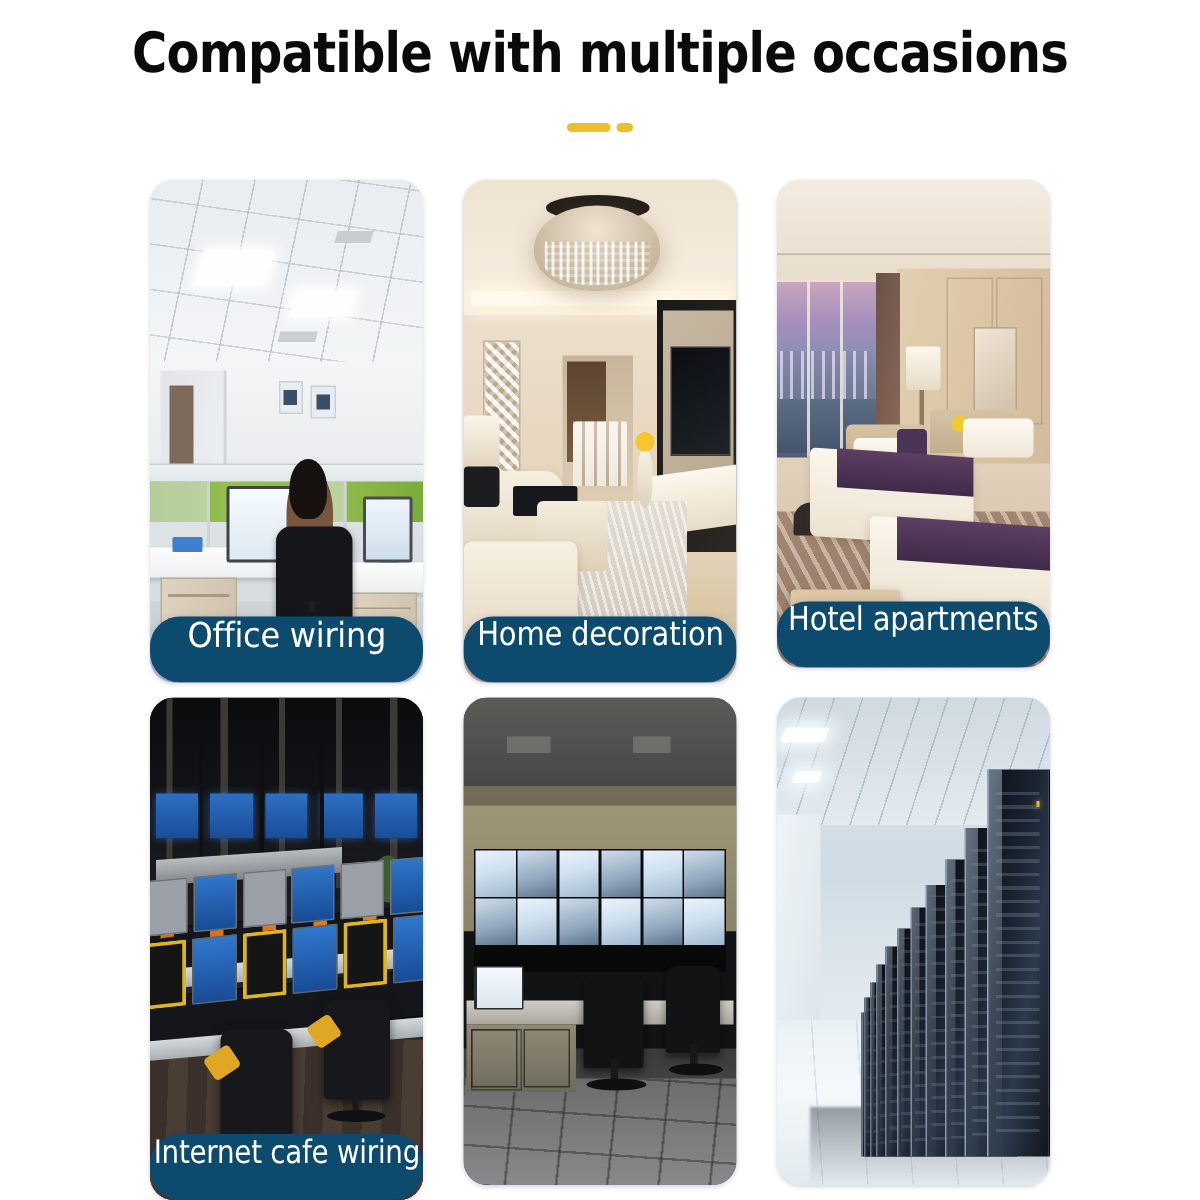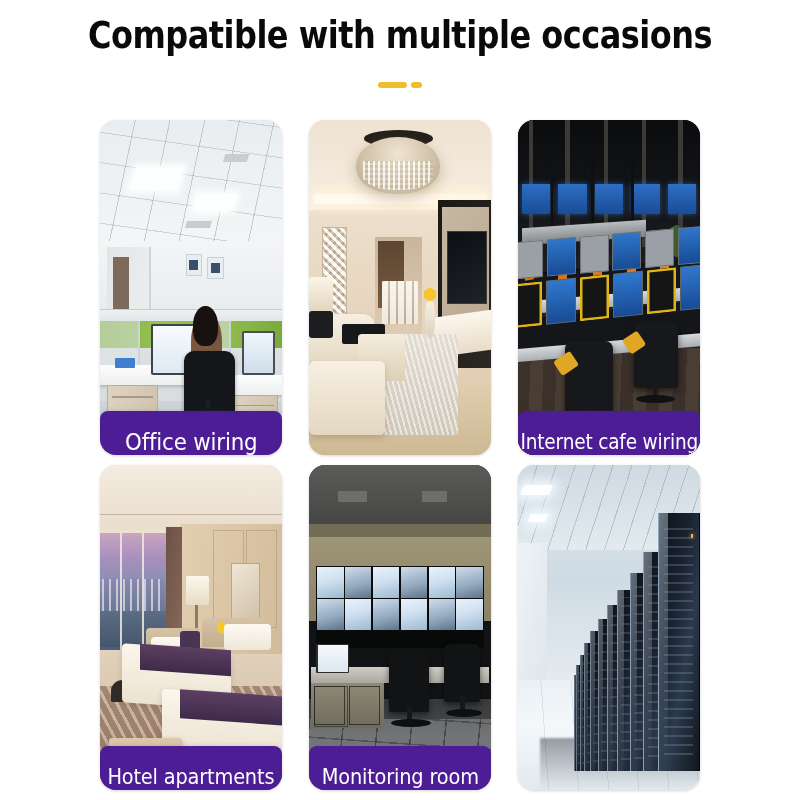--- a/index.html
+++ b/index.html
@@ -96,24 +96,24 @@
     inset: 0;
     overflow: hidden;
   }
 
   .label {
     position: absolute;
     left: 0;
     bottom: 0;
     width: 182px;
     height: 44px;
-    background: #4c1d95;
-    border-radius: 8px;
+    background: #0c4a6e;
+    border-radius: 20px;
     display: flex;
-    align-items: flex-end;
+    align-items: flex-start;
     justify-content: center;
     z-index: 40;
     box-shadow: 0 2px 6px rgba(44,45,142,0.35);
   }
   .label span {
     color: #ffffff;
     font-family: "DejaVu Sans", sans-serif;
     font-size: 23px;
     line-height: 26px;
     font-weight: 400;
@@ -415,80 +415,22 @@
         <div class="hm-console"></div>
         <div class="hm-rug"></div>
         <div class="hm-flower"></div>
         <div class="hm-vase"></div>
         <div class="hm-sofa"></div>
         <div class="hm-pillow"></div>
         <div class="hm-tray"></div>
         <div class="hm-otto2"></div>
         <div class="hm-otto"></div>
       </div>
-    </div>
-
-    <div class="card row1">
-      <div class="photo ph-cafe">
-        <div class="cf-back"></div>
-        <div class="cf-pillar cf-p1"></div>
-          <div class="cf-pillar cf-p2"></div>
-        <div class="cf-pillar cf-p3"></div>
-          <div class="cf-pillar cf-p4"></div>
-        <div class="cf-pillar cf-p5"></div>
-        <div class="cf-scr-row1">
-            <i></i>
-            <i></i>
-            <i></i>
-            <i></i>
-            <i></i>
-          </div>
-        <div class="cf-beam cf-bm1"></div>
-          <div class="cf-beam cf-bm2"></div>
-          <div class="cf-beam cf-bm3"></div>
-        <div class="cf-plant"></div>
-        <div class="cf-ledge"></div>
-        <div class="cf-floor"></div>
-        <div class="cf-wood"></div>
-        <div class="cf-dr1 cf-deskrow"></div>
-        <div class="cf-orange cf-o1"></div>
-          <div class="cf-orange cf-o2"></div>
-        <div class="cf-orange cf-o3"></div>
-          <div class="cf-orange cf-o4"></div>
-        <div class="cf-orange cf-o5"></div>
-        <div class="cf-monbar1">
-            <i></i>
-            <i class="on"></i>
-            <i></i>
-            <i class="on"></i>
-            <i></i>
-            <i class="on"></i>
-          </div>
-        <div class="cf-keyrow cf-kr1"></div>
-        <div class="cf-dr2 cf-deskrow"></div>
-        <div class="cf-monbar2">
-            <i class="yel"></i>
-            <i class="on"></i>
-            <i class="yel"></i>
-            <i class="on"></i>
-            <i class="yel"></i>
-            <i class="on"></i>
-          </div>
-        <div class="cf-keyrow cf-kr2"></div>
-        <div class="cf-chair cf-c2"></div>
-        <div class="cf-headrest cf-h2"></div>
-        <div class="cf-stem cf-s2"></div>
-        <div class="cf-base cf-b2"></div>
-        <div class="cf-chair cf-c1"></div>
-        <div class="cf-headrest cf-h1"></div>
-        <div class="cf-stem cf-s1"></div>
-        <div class="cf-base cf-b1"></div>
-      </div>
-      <div class="label tight2">
-        <span>Internet cafe wiring</span>
+      <div class="label tight">
+        <span>Home decoration</span>
       </div>
     </div>
 
     <div class="card row2">
       <div class="photo ph-hotel">
         <div class="ht-ceiling"></div>
         <div class="ht-ceilline"></div>
         <div class="ht-wall"></div>
         <div class="ht-panel ht-pa1"></div>
         <div class="ht-panel ht-pa2"></div>
@@ -513,20 +455,81 @@
         <div class="ht-run1"></div>
         <div class="ht-bed2"></div>
         <div class="ht-run2"></div>
         <div class="ht-bench"></div>
       </div>
       <div class="label tight">
         <span>Hotel apartments</span>
       </div>
     </div>
 
+    <div class="card row1">
+      <div class="photo ph-cafe">
+        <div class="cf-back"></div>
+        <div class="cf-pillar cf-p1"></div>
+          <div class="cf-pillar cf-p2"></div>
+        <div class="cf-pillar cf-p3"></div>
+          <div class="cf-pillar cf-p4"></div>
+        <div class="cf-pillar cf-p5"></div>
+        <div class="cf-scr-row1">
+            <i></i>
+            <i></i>
+            <i></i>
+            <i></i>
+            <i></i>
+          </div>
+        <div class="cf-beam cf-bm1"></div>
+          <div class="cf-beam cf-bm2"></div>
+          <div class="cf-beam cf-bm3"></div>
+        <div class="cf-plant"></div>
+        <div class="cf-ledge"></div>
+        <div class="cf-floor"></div>
+        <div class="cf-wood"></div>
+        <div class="cf-dr1 cf-deskrow"></div>
+        <div class="cf-orange cf-o1"></div>
+          <div class="cf-orange cf-o2"></div>
+        <div class="cf-orange cf-o3"></div>
+          <div class="cf-orange cf-o4"></div>
+        <div class="cf-orange cf-o5"></div>
+        <div class="cf-monbar1">
+            <i></i>
+            <i class="on"></i>
+            <i></i>
+            <i class="on"></i>
+            <i></i>
+            <i class="on"></i>
+          </div>
+        <div class="cf-keyrow cf-kr1"></div>
+        <div class="cf-dr2 cf-deskrow"></div>
+        <div class="cf-monbar2">
+            <i class="yel"></i>
+            <i class="on"></i>
+            <i class="yel"></i>
+            <i class="on"></i>
+            <i class="yel"></i>
+            <i class="on"></i>
+          </div>
+        <div class="cf-keyrow cf-kr2"></div>
+        <div class="cf-chair cf-c2"></div>
+        <div class="cf-headrest cf-h2"></div>
+        <div class="cf-stem cf-s2"></div>
+        <div class="cf-base cf-b2"></div>
+        <div class="cf-chair cf-c1"></div>
+        <div class="cf-headrest cf-h1"></div>
+        <div class="cf-stem cf-s1"></div>
+        <div class="cf-base cf-b1"></div>
+      </div>
+      <div class="label tight2">
+        <span>Internet cafe wiring</span>
+      </div>
+    </div>
+
     <div class="card row2">
       <div class="photo ph-mon">
         <div class="mn-ceiling"></div>
         <div class="mn-vent mn-v1"></div>
         <div class="mn-vent mn-v2"></div>
         <div class="mn-wall"></div>
         <div class="mn-wallsh"></div>
         <div class="mn-dark"></div>
         <div class="mn-vwall">
           <i></i>
@@ -548,23 +551,20 @@
         <div class="mn-cabdoor mn-cd1"></div>
         <div class="mn-cabdoor mn-cd2"></div>
         <div class="mn-monitor"></div>
         <div class="mn-chair mn-ch2"></div>
         <div class="mn-cs mn-cs2"></div>
         <div class="mn-cb mn-cb2"></div>
         <div class="mn-chair mn-ch1"></div>
         <div class="mn-cs mn-cs1"></div>
         <div class="mn-cb mn-cb1"></div>
       </div>
-      <div class="label tight">
-        <span>Monitoring room</span>
-      </div>
     </div>
 
     <div class="card row2">
       <div class="photo ph-server">
         <div class="sv-ceiling"></div>
         <div class="sv-ceillines"></div>
         <div class="sv-light sv-l1"></div>
         <div class="sv-light sv-l2"></div>
         <div class="sv-lwall"></div>
         <div class="sv-floor"></div>

